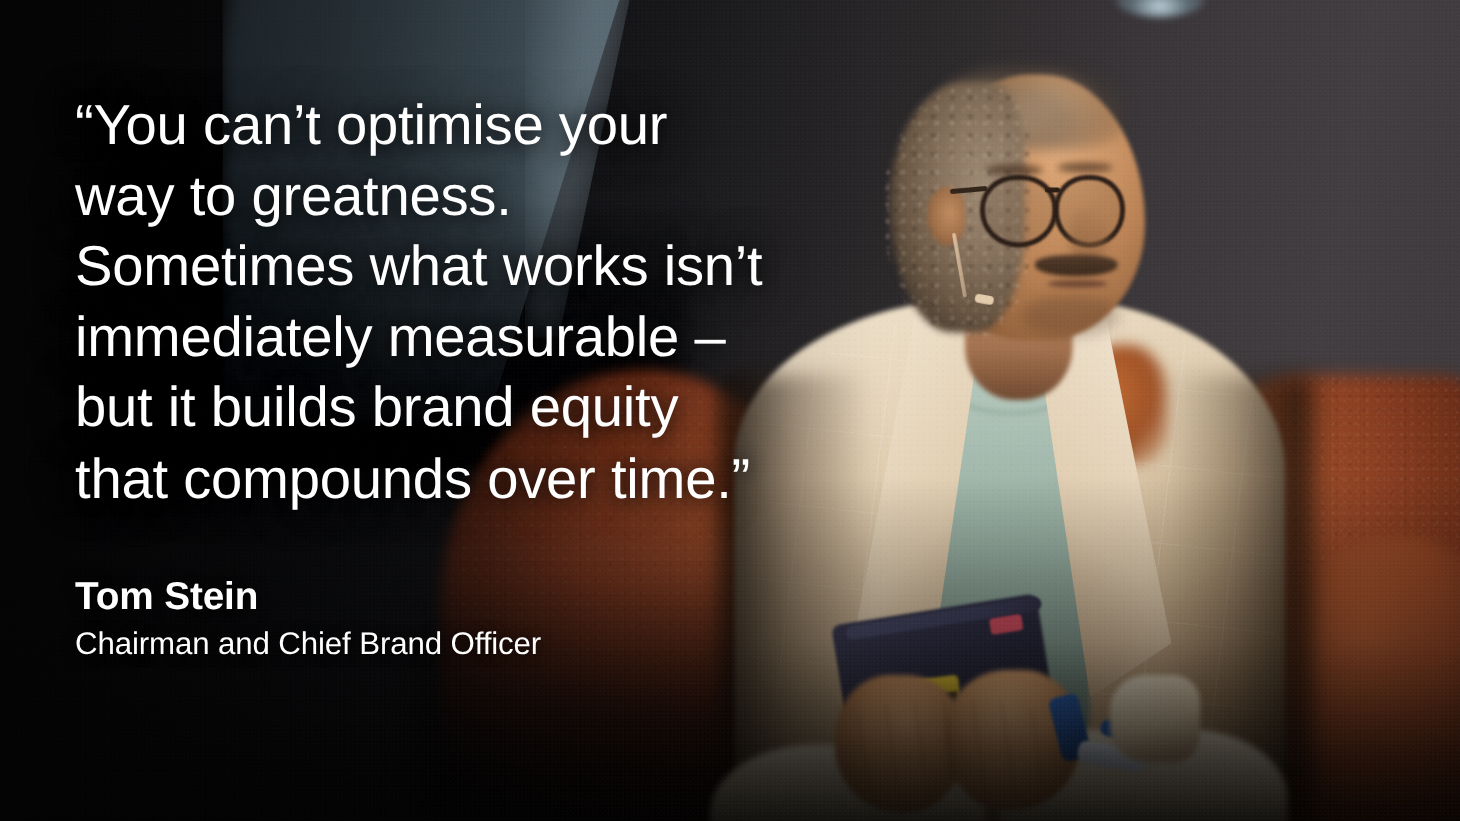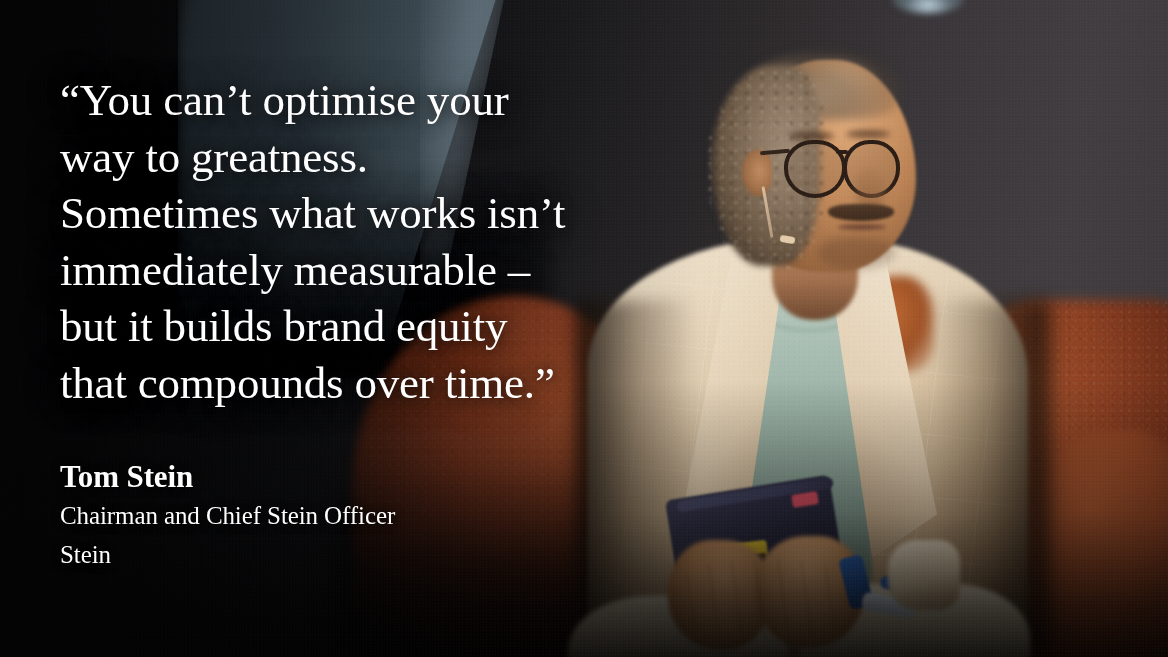--- a/index.html
+++ b/index.html
@@ -6,21 +6,21 @@
     margin: 0;
     padding: 0;
     background: #000;
   }
   #stage {
     position: relative;
     width: 1168px;
     height: 657px;
     overflow: hidden;
     background: #0a0a0b;
-    font-family: Liberation Serif, serif;
+    font-family: Liberation Sans, sans-serif;
   }
 
   
   .layer { position: absolute; pointer-events: none; }
 
   
   .wall {
     inset: 0;
     background:
       linear-gradient(100deg,
@@ -616,17 +616,16 @@
     <p class="quote">“You can’t optimise your
 way to greatness.
 Sometimes what works isn’t
 immediately measurable –
 but it builds brand equity
 that compounds over time.”</p>
   </div>
 
   <div class="attribution">
     <div class="attr-name">Tom Stein</div>
-    <div class="attr-role">Chairman and Chief Stein Officer</div>
-    <div class="attr-org">Stein</div>
+    <div class="attr-role">Chairman and Chief Brand Officer</div>
   </div>
 
 </div>
 
 </body></html>

